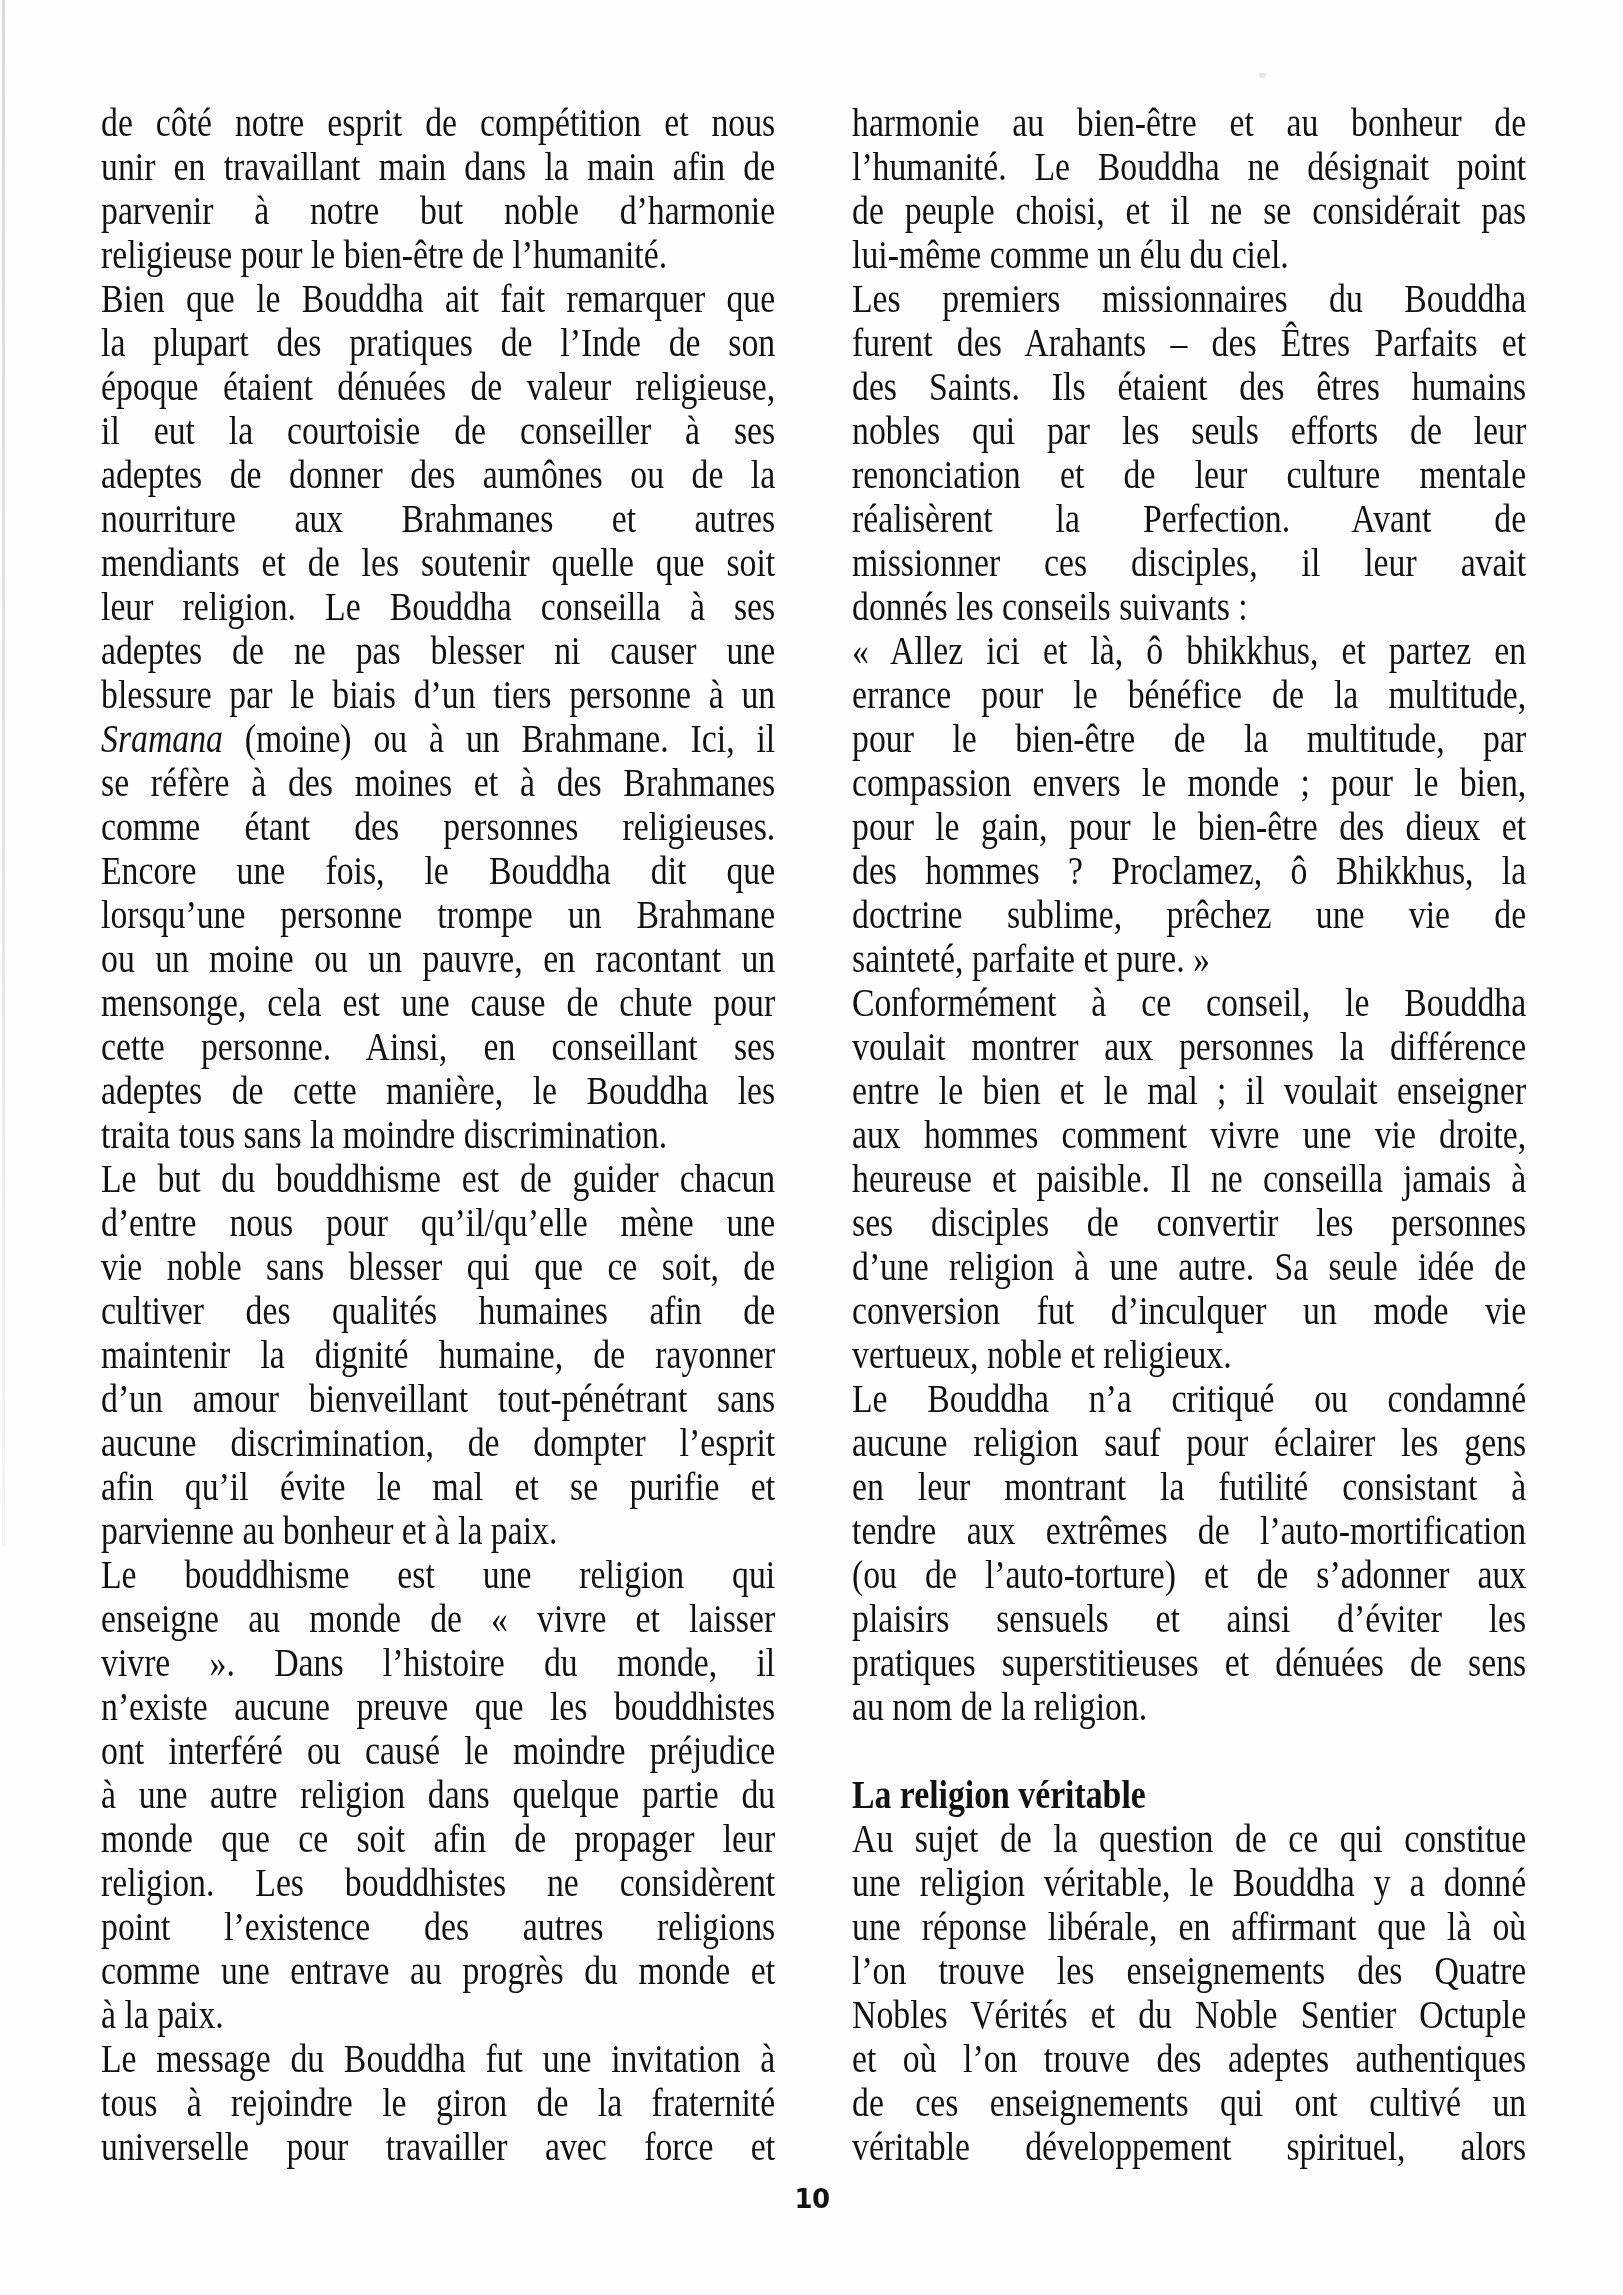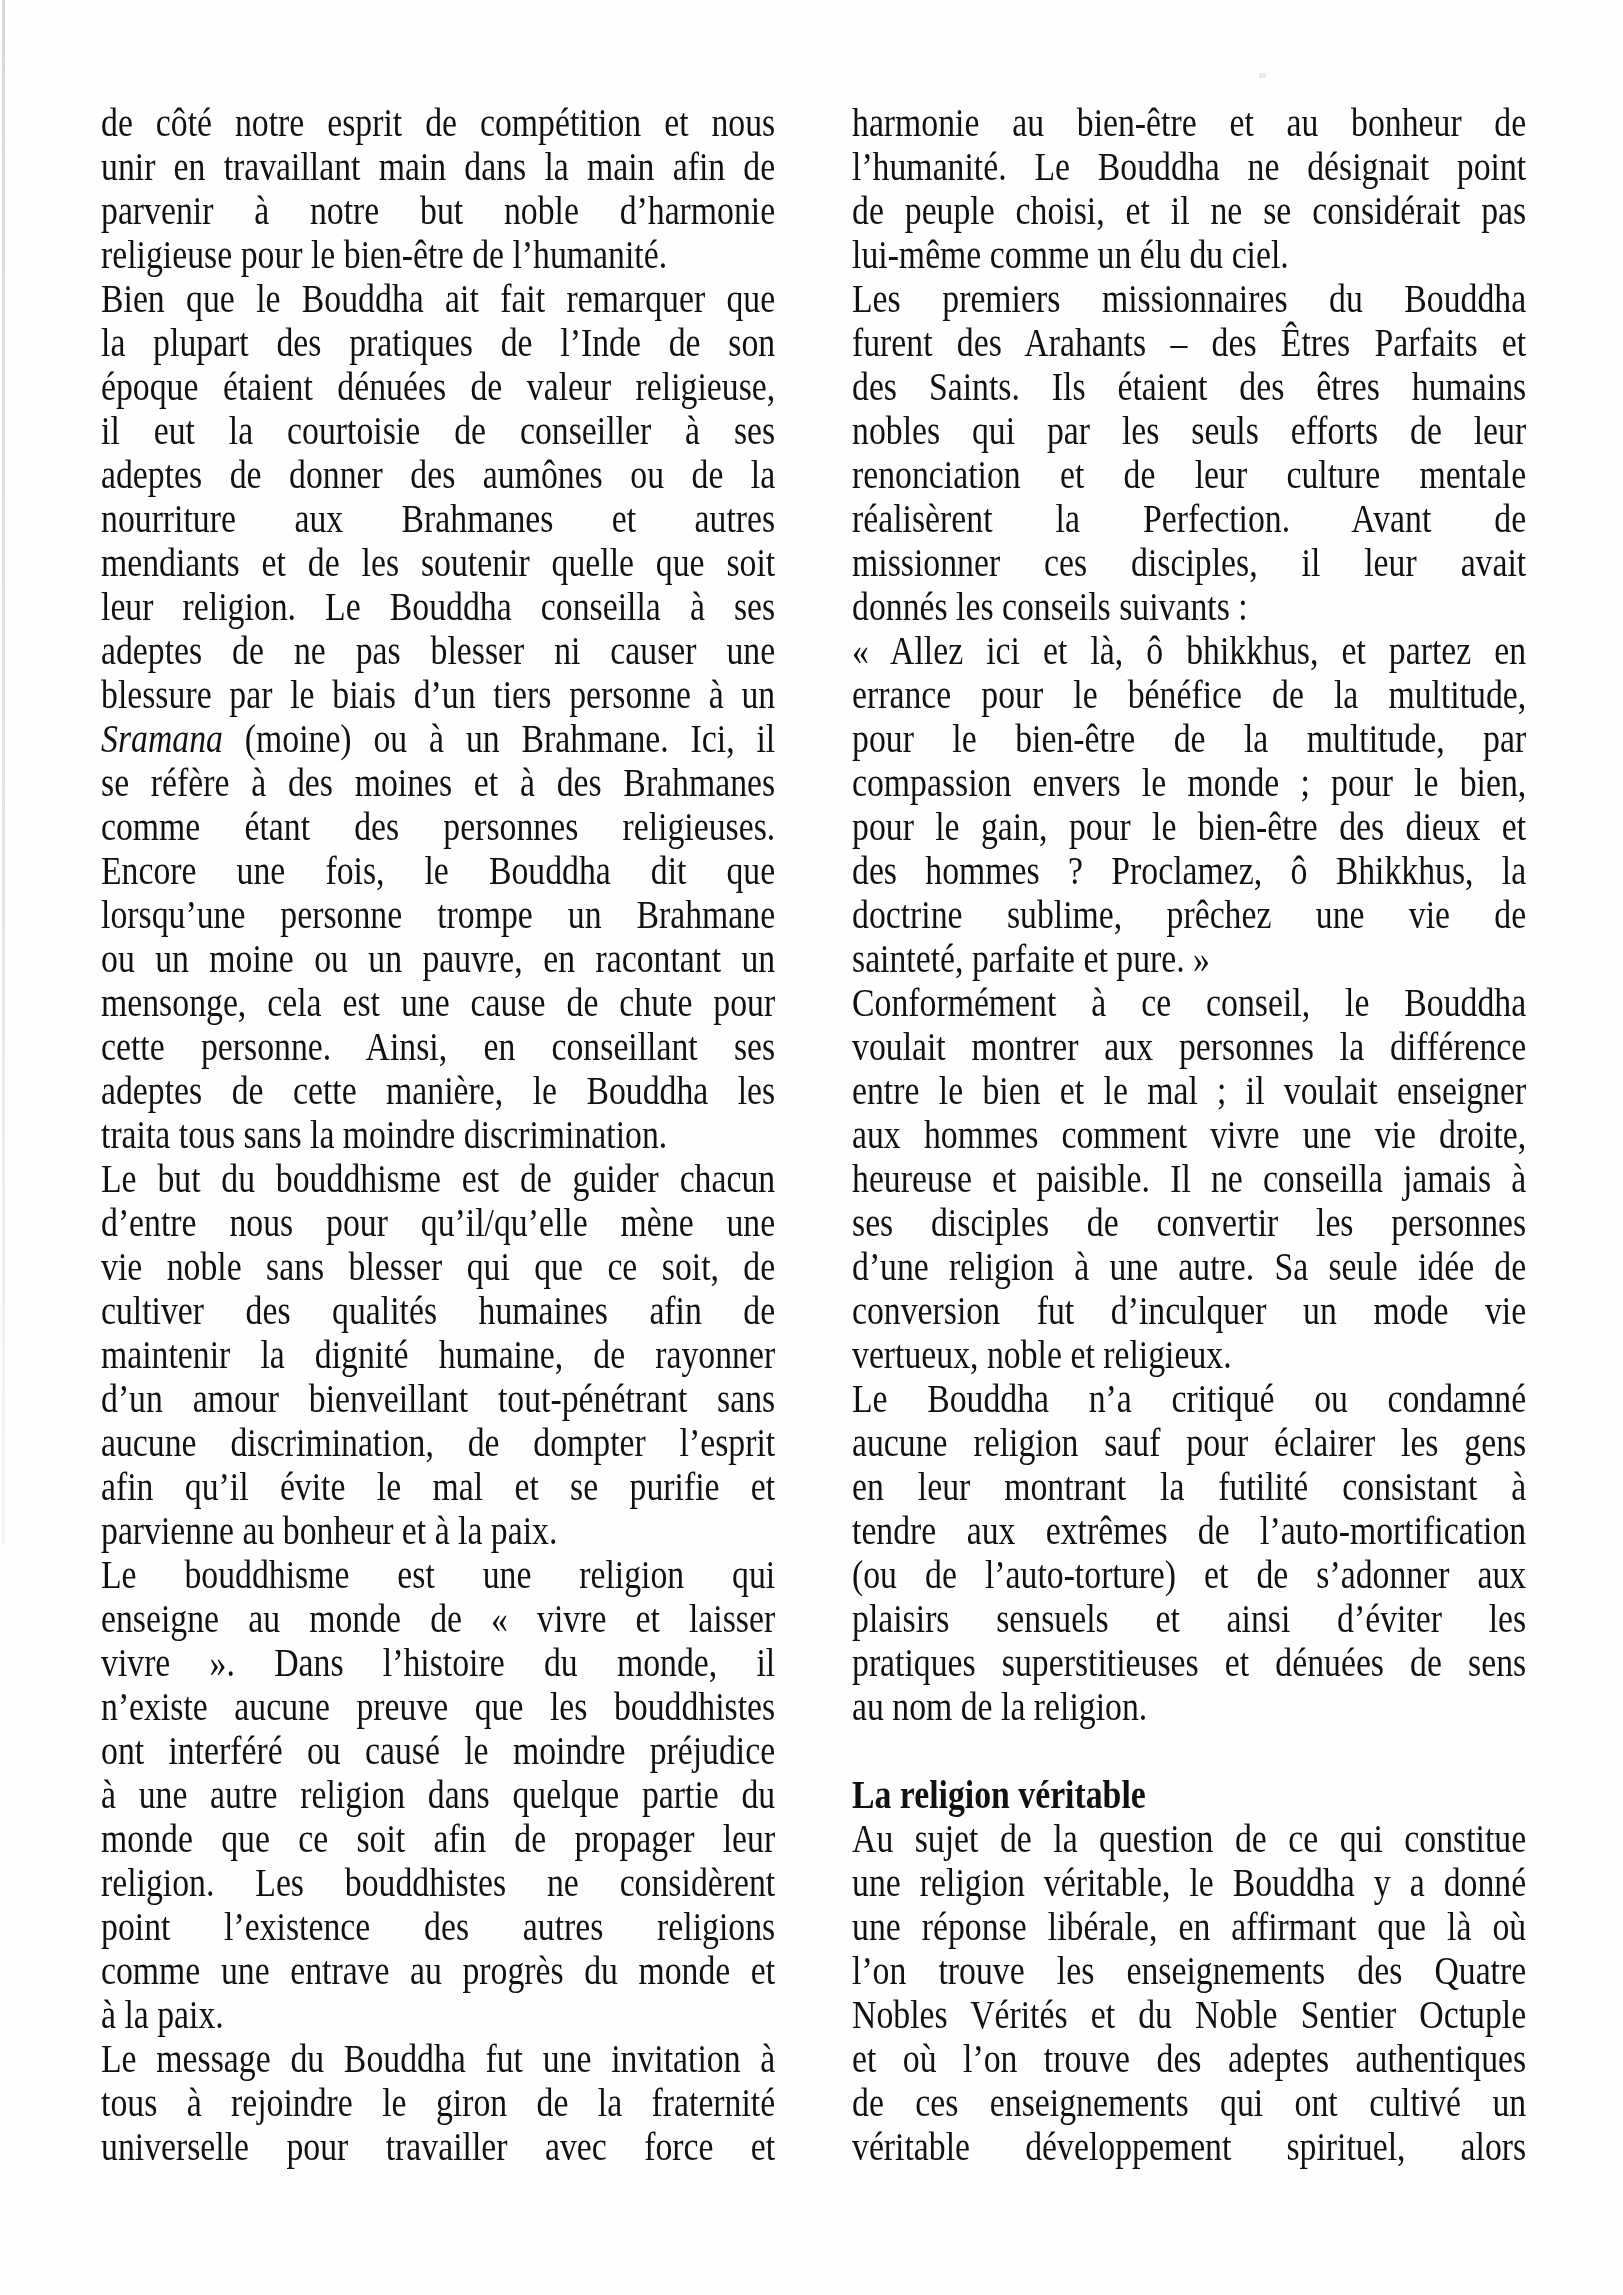--- a/index.html
+++ b/index.html
@@ -134,14 +134,15 @@
       <div class="line">Au sujet de la question de ce qui constitue</div>
       <div class="line">une religion véritable, le Bouddha y a donné</div>
       <div class="line">une réponse libérale, en affirmant que là où</div>
       <div class="line">l’on trouve les enseignements des Quatre</div>
       <div class="line">Nobles Vérités et du Noble Sentier Octuple</div>
       <div class="line">et où l’on trouve des adeptes authentiques</div>
       <div class="line">de ces enseignements qui ont cultivé un</div>
       <div class="line">véritable développement spirituel, alors</div>
     </div>
 
+  <div class="page-number">10</div>
 </div>
 
 
 </body></html>

